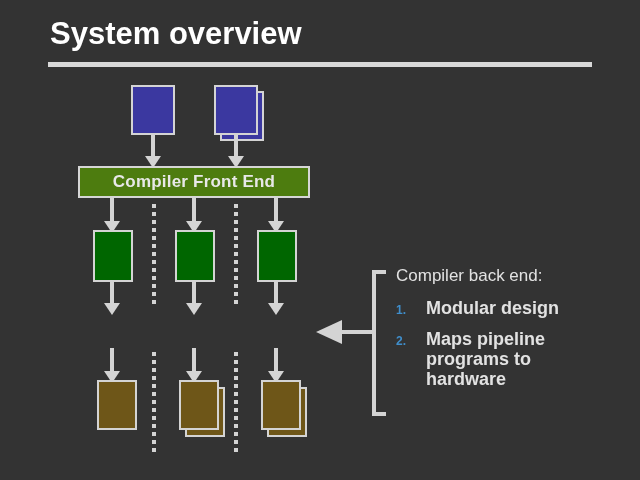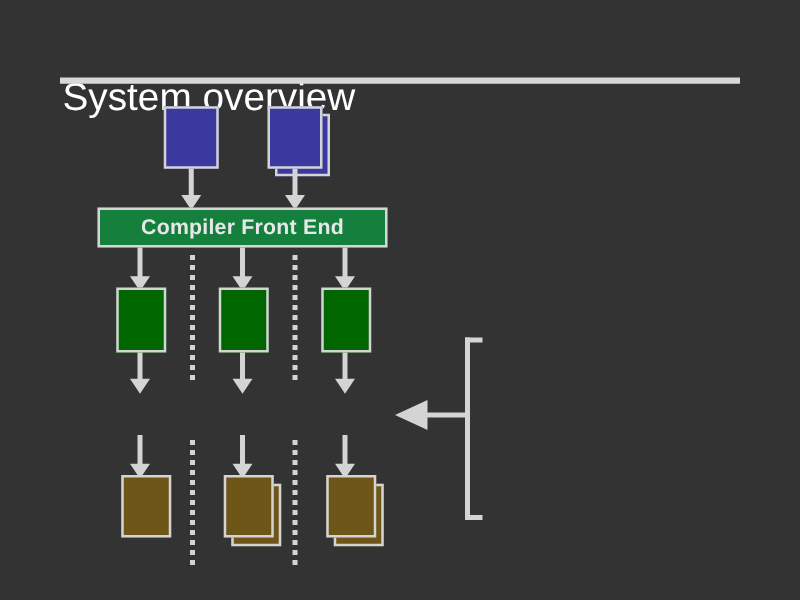--- a/index.html
+++ b/index.html
@@ -15,25 +15,24 @@
     overflow: hidden;
     font-family: "Liberation Sans", sans-serif;
   }
 
   
   #title {
     position: absolute;
     left: 50px;
     top: 16px;
     font-size: 31px;
-    font-weight: normal;
+    font-weight: bold;
     color: #ffffff;
     letter-spacing: 0px;
     white-space: nowrap;
-    margin-top: 44px;
   }
   #title-rule {
     position: absolute;
     left: 48px;
     top: 62px;
     width: 544px;
     height: 5px;
     background: #d8d8d8;
   }
 
@@ -43,21 +42,21 @@
     box-sizing: border-box;
     border: 2px solid #d4d4d4;
   }
   .node.back {
     border-color: #d4d4d4;
   }
 
   .barbox {
     position: absolute;
     box-sizing: border-box;
-    background: #15803d;
+    background: #4d7c0f;
     border: 2px solid #d6d6d6;
     color: #e8e8e8;
     font-size: 17px;
     font-weight: bold;
     display: flex;
     align-items: center;
     justify-content: center;
     letter-spacing: .2px;
     white-space: nowrap;
   }
@@ -198,14 +197,27 @@
   <div class="node back" style="left:185px; top:387px; width:40px; height:50px; background:#6e5618;"></div>
   <div class="node" style="left:179px; top:380px; width:40px; height:50px; background:#6e5618;"></div>
 
   <div class="node back" style="left:267px; top:387px; width:40px; height:50px; background:#6e5618;"></div>
   <div class="node" style="left:261px; top:380px; width:40px; height:50px; background:#6e5618;"></div>
 
   <div id="bracket"></div>
   <div id="bracket-stem"></div>
   <div id="bracket-head"></div>
 
+  <div id="callout">
+    <div id="callout-heading">Compiler back end:</div>
+
+    <div class="li">
+      <span class="li-num">1.</span>
+      <span class="li-text">Modular design</span>
+    </div>
+
+    <div class="li">
+      <span class="li-num">2.</span>
+      <span class="li-text">Maps pipeline programs to hardware</span>
+    </div>
+  </div>
 
 </div>
 
 </body></html>

